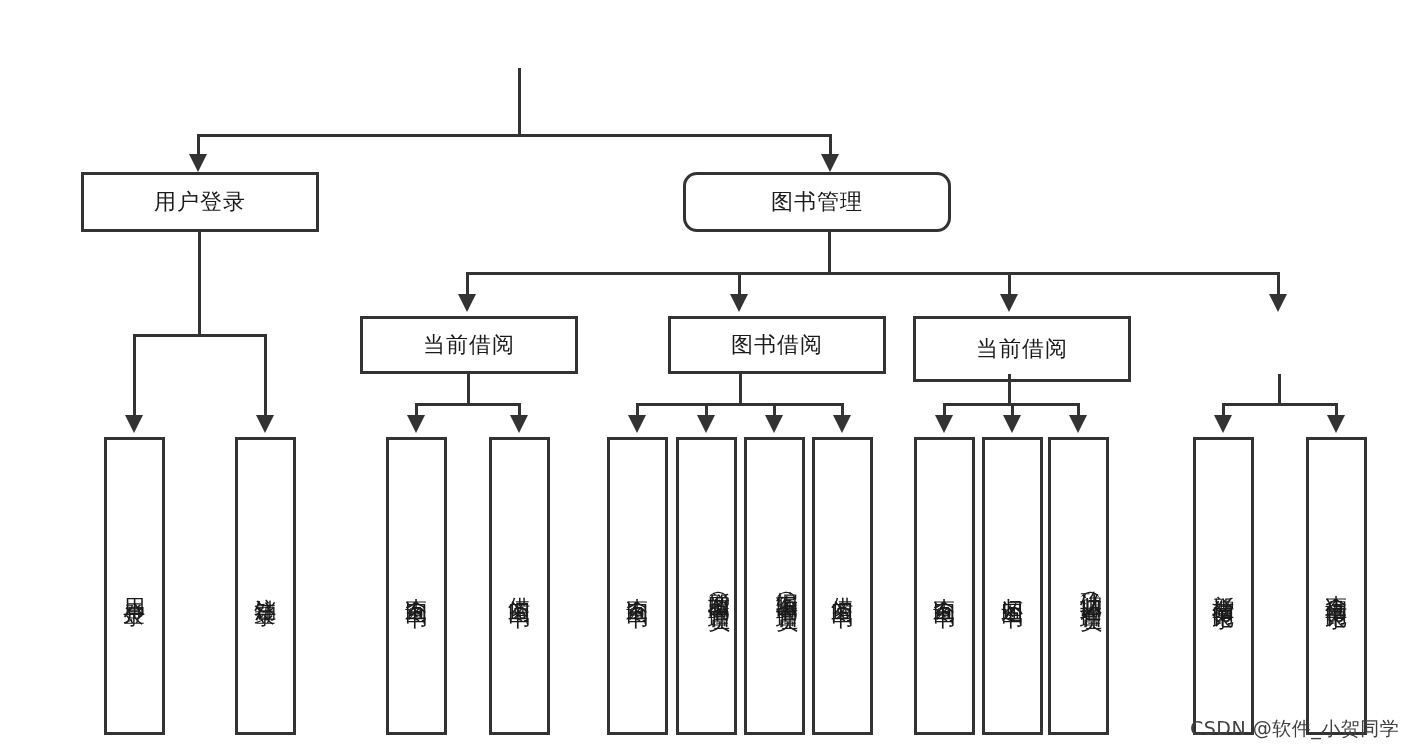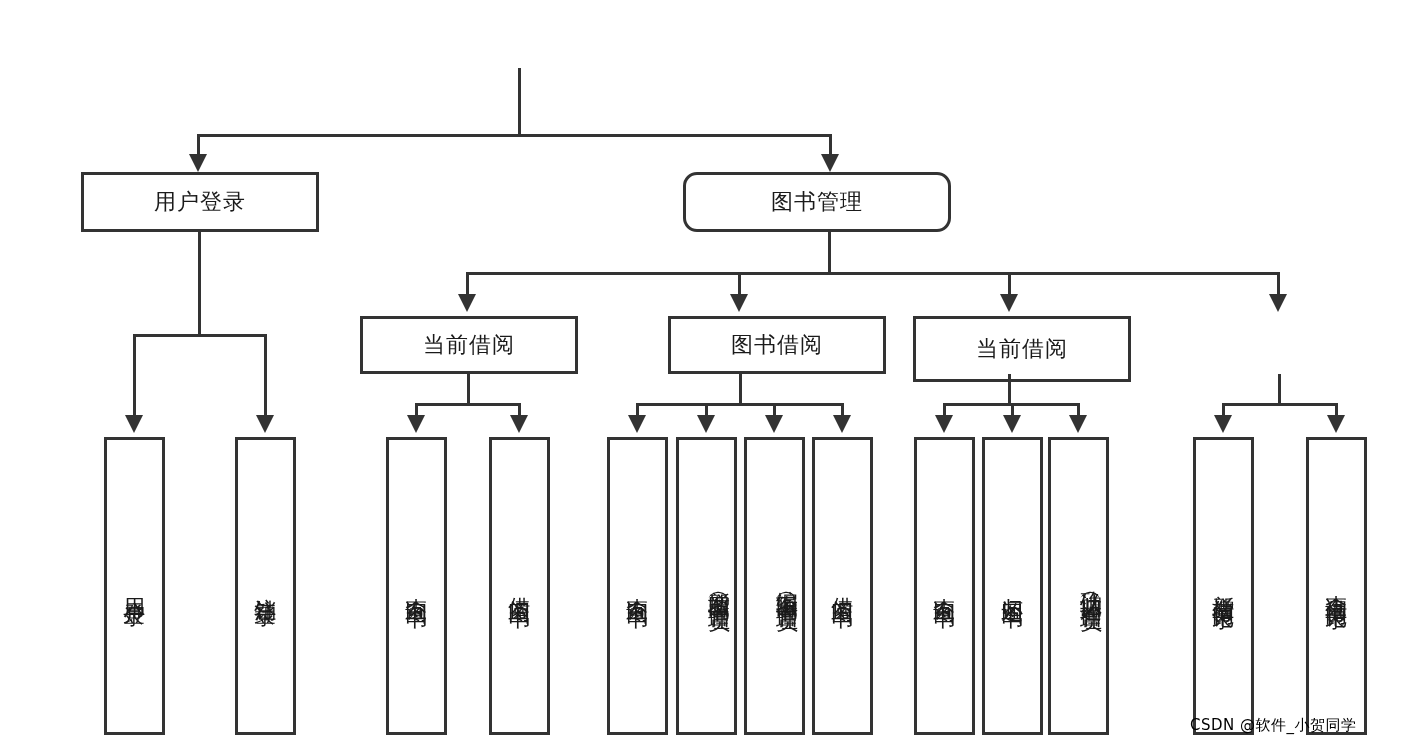--- a/index.html
+++ b/index.html
@@ -60,22 +60,22 @@
   .arrow {
     position: absolute;
     width: 0;
     height: 0;
     border-left: 9px solid transparent;
     border-right: 9px solid transparent;
     border-top: 18px solid #333333;
   }
   .watermark {
     position: absolute;
-    font-size: 15px;
-    color: #000000;
+    font-size: 19px;
+    color: #404040;
     letter-spacing: 0.5px;
     white-space: nowrap;
     font-family: "DejaVu Sans", "Liberation Sans", sans-serif;
   }
 </style>
 </head>
 <body>
 
 <div id="canvas">
 

